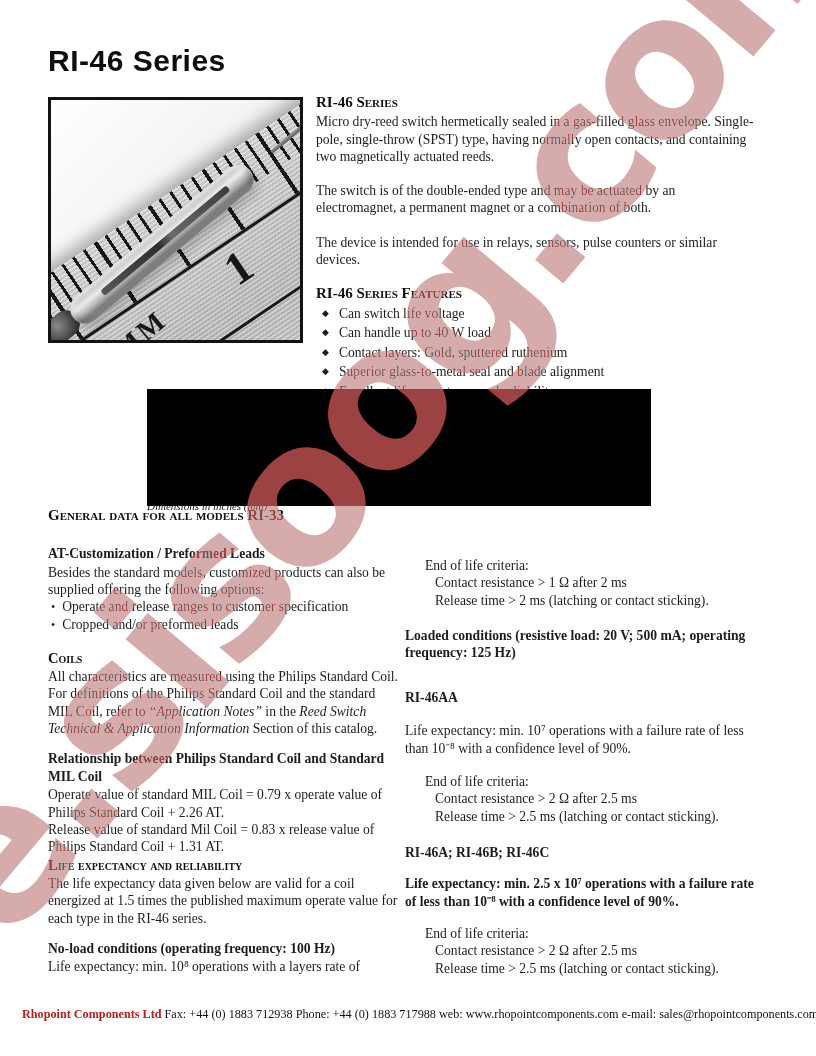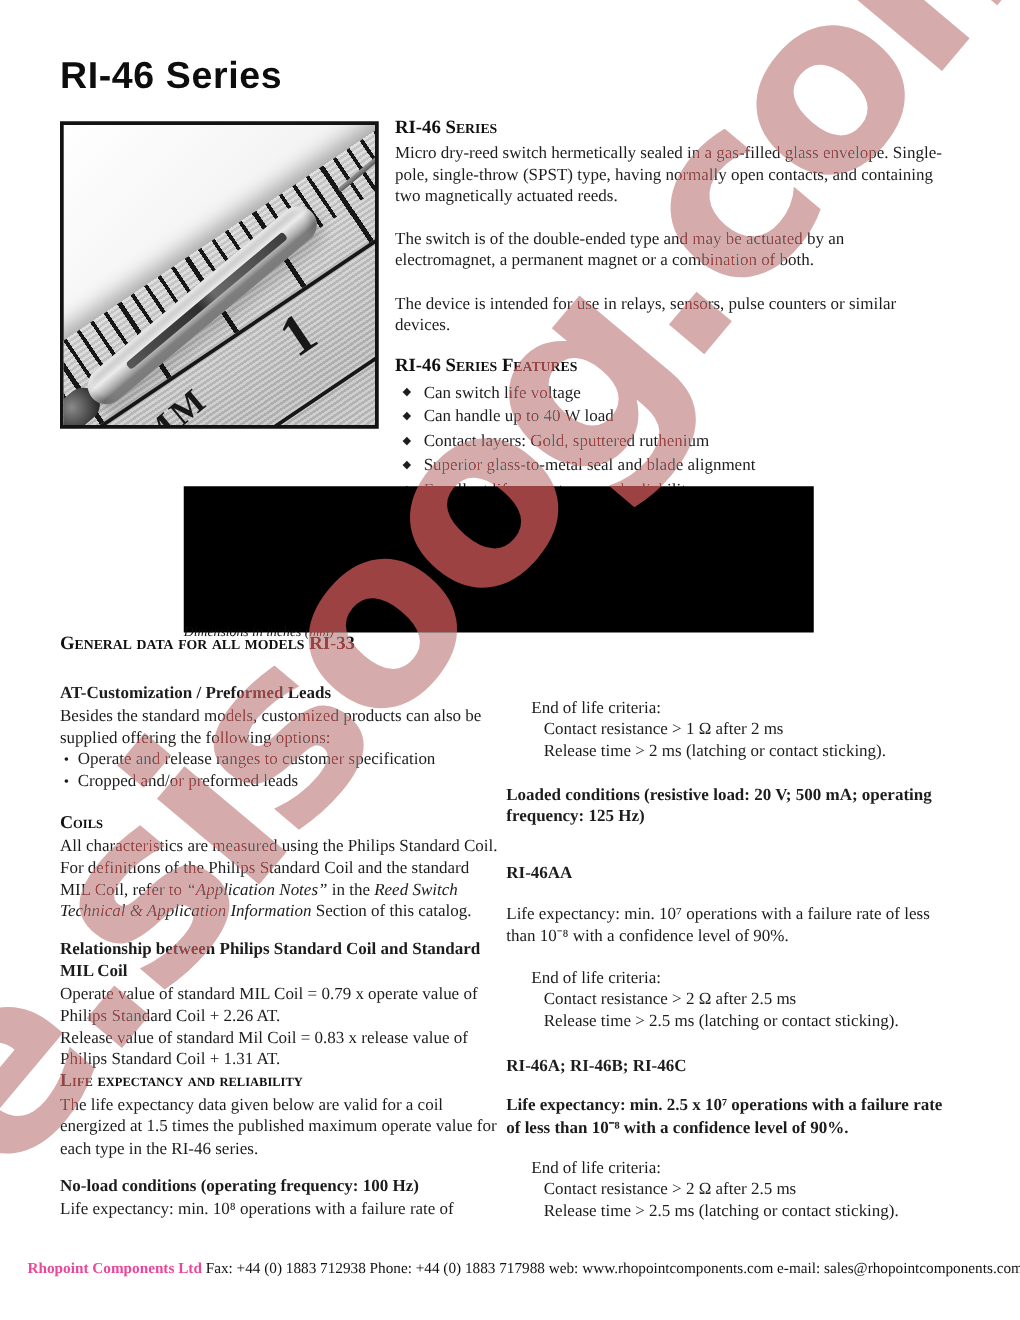--- a/index.html
+++ b/index.html
@@ -202,21 +202,21 @@
     <h3 class="h-rel">Relationship between Philips Standard Coil and Standard MIL Coil</h3>
     <div class="p-tight">
       <div>Operate value of standard MIL Coil = 0.79 x operate value of Philips Standard Coil + 2.26 AT.</div>
       <div>Release value of standard Mil Coil = 0.83 x release value of Philips Standard Coil + 1.31 AT.</div>
     </div>
 
     <h3 class="sc-head h-life">Life expectancy and reliability</h3>
     <p class="p-tight">The life expectancy data given below are valid for a coil energized at 1.5 times the published maximum operate value for each type in the RI-46 series.</p>
 
     <h3 class="h-noload">No-load conditions (operating frequency: 100 Hz)</h3>
-    <p class="p-tight">Life expectancy: min. 10⁸ operations with a failure rate of</p>
+    <p class="p-tight">Life expectancy: min. 10⁸ operations with a layers rate of</p>
   </div>
 
   <div class="col col-right body-text">
 
     <div class="eol">
       <div>End of life criteria:</div>
       <div class="ind">Contact resistance &gt; 1 Ω after 2 ms</div>
       <div class="ind">Release time &gt; 2 ms (latching or contact sticking).</div>
     </div>
 
@@ -233,19 +233,19 @@
     <h3 class="h-abc">RI-46A; RI-46B; RI-46C</h3>
     <p class="p-abc">Life expectancy: min. 2.5 x 10⁷ operations with a failure rate of less than 10⁻⁸ with a confidence level of 90%.</p>
     <div class="eol eol-3">
       <div>End of life criteria:</div>
       <div class="ind">Contact resistance &gt; 2 Ω after 2.5 ms</div>
       <div class="ind">Release time &gt; 2.5 ms (latching or contact sticking).</div>
     </div>
   </div>
 
   <div class="footer">
-    <span class="company" style="color: #ec4899;">Rhopoint Components Ltd</span><span> Fax: +44 (0) 1883 712938 Phone: +44 (0) 1883 717988 web: www.rhopointcomponents.com e-mail: sales@rhopointcomponents.com</span>
+    <span class="company" style="color: #b91c1c;">Rhopoint Components Ltd</span><span> Fax: +44 (0) 1883 712938 Phone: +44 (0) 1883 717988 web: www.rhopointcomponents.com e-mail: sales@rhopointcomponents.com</span>
   </div>
 
   <div class="wm wm-lighten" style="color: rgb(156, 66, 66);">free.sisoog.com</div>
   <div class="wm wm-darken" style="color: rgb(214, 171, 171);">free.sisoog.com</div>
 
 </div>
 
 </body></html>

